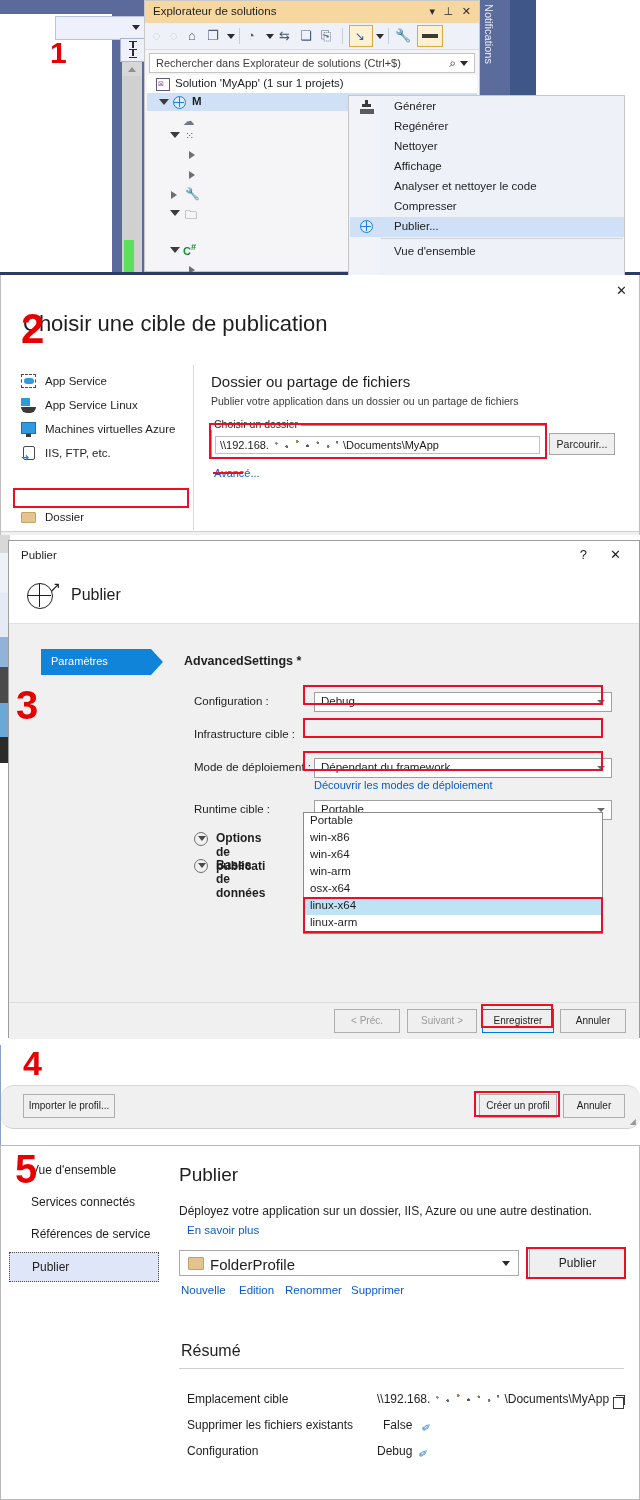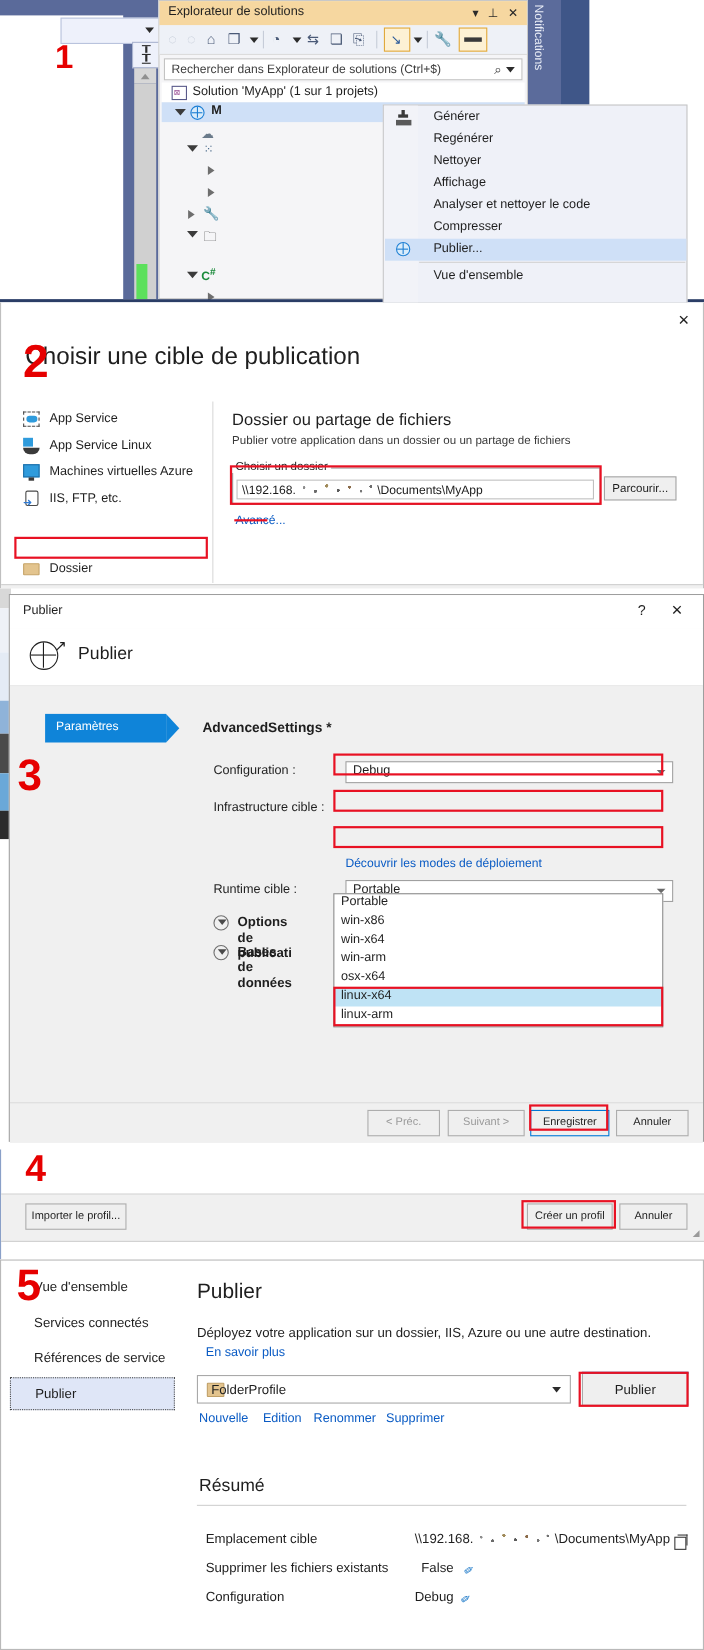--- a/index.html
+++ b/index.html
@@ -120,34 +120,34 @@
   .dditem.sel{background:#bfe3f5;}
   #d3-foot{position:absolute;left:0;top:461px;width:630px;height:36px;background:#f0f0f0;border-top:1px solid #dcdcdc;}
   .btn{position:absolute;height:24px;background:#efefef;border:1px solid #adadad;box-sizing:border-box;}
   .btn span{position:absolute;left:0;right:0;top:5px;text-align:center;font-size:10px;}
   .btn.dis span{color:#9a9a9a;}
   .btn.focus{border:1px solid #0078d7;}
   #p3-scr{position:absolute;right:1px;top:83px;width:10px;height:378px;background:#f0f0f0;}
 
   
   #panel4{left:0;top:1045px;width:640px;height:100px;background:#fff;border-left:1px solid #8aa0c8;box-sizing:border-box;}
-  #p4-bar{position:absolute;left:0;top:40px;width:639px;height:42px;background:#f0f0f0;border-top:1px solid #d8d8d8;border-bottom:1px solid #cfcfcf;}
+  #p4-bar{position:absolute;left:0;top:40px;width:639px;height:42px;background:#f0f0f0;border-top:1px solid #d8d8d8;border-bottom:1px solid #cfcfcf;border-radius:13px;}
   #p4-grip{position:absolute;right:4px;bottom:2px;font-size:8px;color:#9a9a9a;}
 
   
   #panel5{left:0;top:1145px;width:640px;height:355px;background:#fff;border:1px solid #b9b9b9;box-sizing:border-box;}
   .navitem{position:absolute;left:8px;width:150px;height:30px;}
   .navitem .lbl{position:absolute;left:22px;top:7px;font-size:12px;}
   .navitem.sel{background:#dfe6f7;border:1px dotted #4a4a4a;box-sizing:border-box;}
   #p5-h{position:absolute;left:178px;top:18px;font-size:19px;}
   #p5-sub{position:absolute;left:178px;top:58px;font-size:12px;}
   #p5-learn{position:absolute;left:186px;top:78px;font-size:11.5px;color:#0a5bc4;}
   #p5-profile{position:absolute;left:178px;top:104px;width:340px;height:26px;background:#fff;border:1px solid #a9a9a9;box-sizing:border-box;}
   #p5-profile .fi{position:absolute;left:8px;top:6px;width:14px;height:11px;background:#e3c48e;border:1px solid #c0a068;border-radius:1px;}
-  #p5-profile .v{position:absolute;left:12px;top:5px;font-size:12px;}
+  #p5-profile .v{position:absolute;left:30px;top:5px;font-size:15px;}
   #p5-profile .cd{position:absolute;right:8px;top:10px;}
   #p5-pub{position:absolute;left:528px;top:102px;width:97px;height:30px;background:#efefef;border:1px solid #a9a9a9;box-sizing:border-box;}
   #p5-pub span{position:absolute;left:0;right:0;top:7px;text-align:center;font-size:12px;}
   #p5-pub .topln{position:absolute;left:-1px;top:-2px;width:97px;height:2px;background:#2e8bd7;}
   .plink{position:absolute;top:138px;font-size:11.5px;color:#0a5bc4;}
   #p5-res{position:absolute;left:180px;top:196px;font-size:16px;}
   #p5-resline{position:absolute;left:178px;top:222px;width:445px;height:1px;background:#d0d0d0;}
   .sumrow{position:absolute;left:186px;width:440px;height:20px;}
   .sumrow .k{position:absolute;left:0;top:1px;font-size:12px;}
   .sumrow .v{position:absolute;top:1px;font-size:12px;}
@@ -405,20 +405,29 @@
         <div class="cd">
           <div style="width:0;height:0;border-left:4px solid transparent;border-right:4px solid transparent;border-top:4px solid #6a6a6a;"></div>
         </div>
       </div>
     </div>
 
     <div class="frow" style="left:185px;top:101px;width:410px;">
       <div class="lbl">Infrastructure cible :</div>
     </div>
 
+    <div class="frow" style="left:185px;top:134px;width:410px;">
+      <div class="lbl">Mode de déploiement :</div>
+      <div class="combo" style="left:120px;top:0;width:298px;">
+        <div class="v">Dépendant du framework</div>
+        <div class="cd">
+          <div style="width:0;height:0;border-left:4px solid transparent;border-right:4px solid transparent;border-top:4px solid #6a6a6a;"></div>
+        </div>
+      </div>
+    </div>
 
     <div class="abs" style="left:305px;top:155px;font-size:11px;color:#0a5bc4;">Découvrir les modes de déploiement</div>
 
     <div class="frow" style="left:185px;top:176px;width:410px;">
       <div class="lbl">Runtime cible :</div>
       <div class="combo" style="left:120px;top:0;width:298px;">
         <div class="v">Portable</div>
         <div class="cd">
           <div style="width:0;height:0;border-left:4px solid transparent;border-right:4px solid transparent;border-top:4px solid #6a6a6a;"></div>
         </div>

